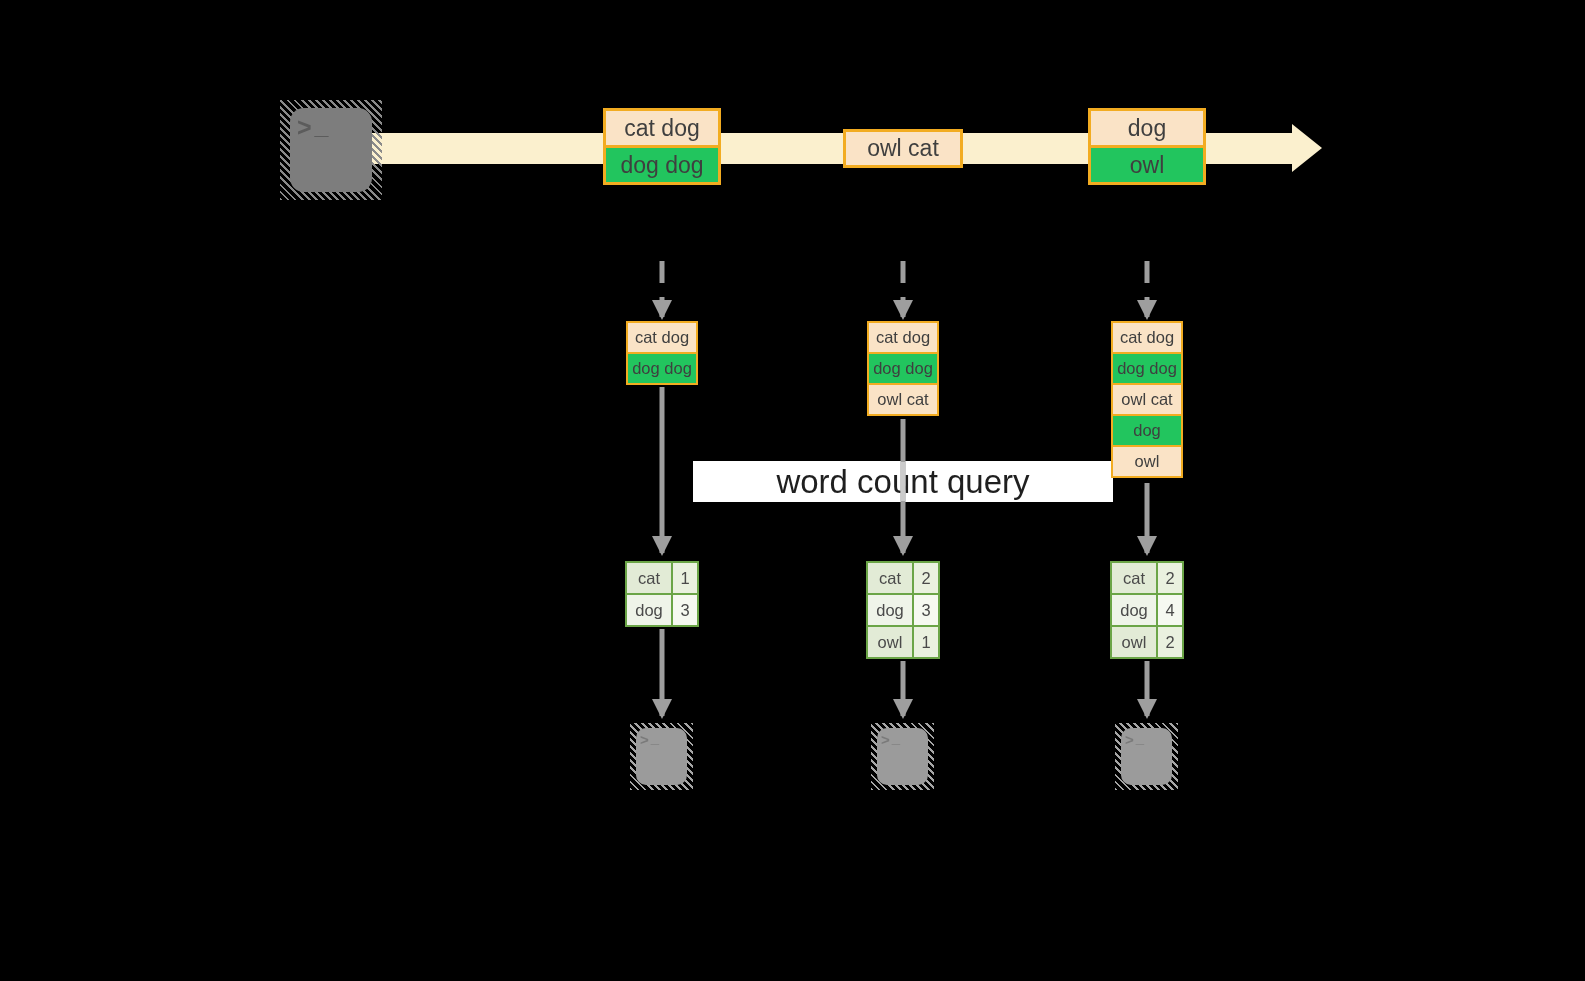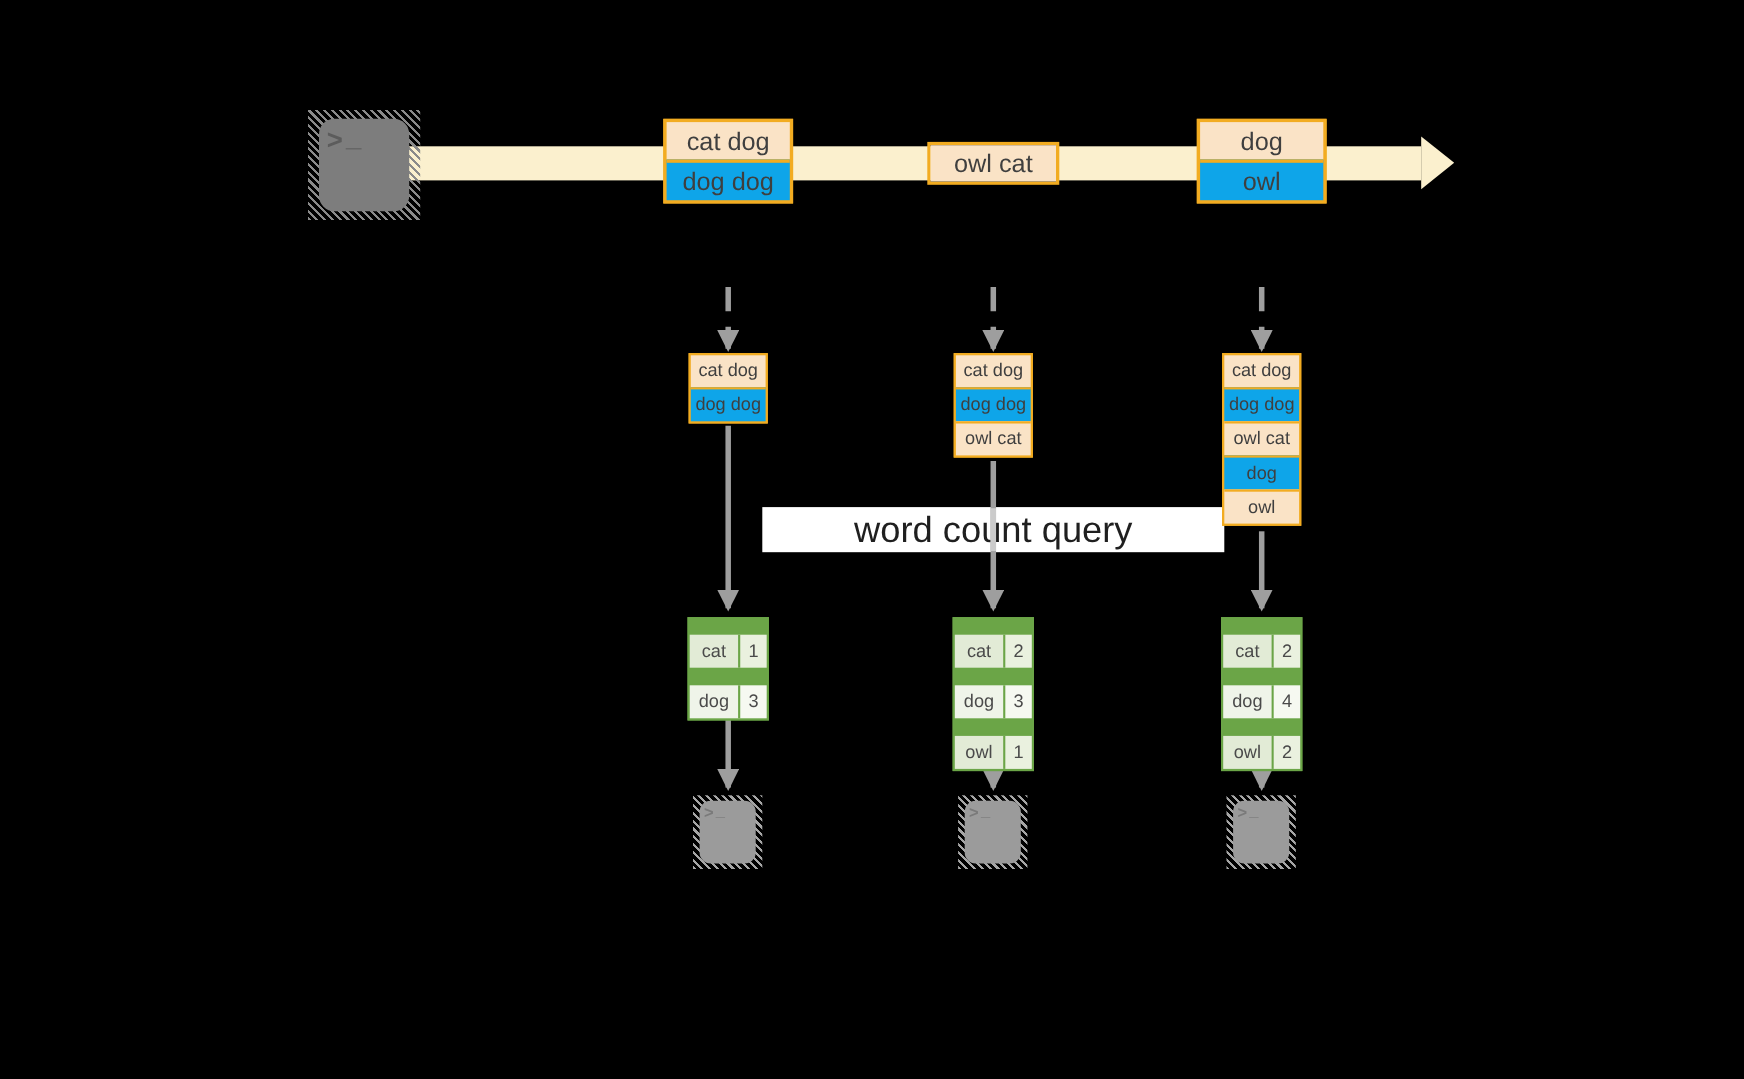--- a/index.html
+++ b/index.html
@@ -12,41 +12,41 @@
   .band { position:absolute; left:370px; top:133px; width:922px; height:31px; background:#FBF0CE; z-index:0; }
   .band-head { position:absolute; left:1292px; top:124px; width:0; height:0; z-index:0;
     border-top:24px solid transparent; border-bottom:24px solid transparent; border-left:30px solid #FBF0CE; }
 
   
   .obox { position:absolute; border:3px solid #F2AC21; box-sizing:border-box; background:#F2AC21; z-index:3; }
   .orow { display:flex; align-items:center; justify-content:center; color:#3F3F3F; }
   .orow + .orow { border-top:3px solid #F2AC21; }
   .top-row { height:34px; font-size:23px; }
   .fill-a { background:#FAE3C6; }
-  .fill-b { background:#0ea5e9; }
+  .fill-b { background:#22c55e; }
   #batch1 { left:603px; top:108px; width:118px; }
   #batch2 { left:843px; top:129px; width:120px; }
   #batch2 .top-row { height:33px; }
   #batch3 { left:1088px; top:108px; width:118px; }
 
   
   .stack { position:absolute; width:72px; border:2px solid #F2AC21; box-sizing:border-box; background:#F2AC21; z-index:3; }
   .srow { height:29px; font-size:16.5px; display:flex; align-items:center; justify-content:center; color:#3F3F3F; }
   .srow + .srow { border-top:2px solid #F2AC21; }
   #stack1 { left:626px; top:321px; }
   #stack2 { left:867px; top:321px; }
   #stack3 { left:1111px; top:321px; }
 
   
   .qbar { position:absolute; left:693px; top:461px; width:420px; height:41px; background:#ffffff; z-index:1;
     display:flex; align-items:center; justify-content:center; font-size:33px; font-weight:400; color:#1f1f1f; }
 
   
   .gtable { position:absolute; width:74px; border:2px solid #6BA547; box-sizing:border-box; background:#6BA547; z-index:3; }
-  .grow { display:flex;margin-top:14px; }
+  .grow { display:flex; }
   .grow + .grow { border-top:2px solid #6BA547; }
   .gcell { height:30px; display:flex; align-items:center; justify-content:center; font-size:16.5px; color:#4a4a4a; }
   .gword { width:44px; border-right:2px solid #6BA547; box-sizing:content-box; }
   .gval { flex:1; }
   .grow.ga .gword { background:#E2EBD6; }
   .grow.ga .gval  { background:#EAF1DF; }
   .grow.gb .gword { background:#EFF4E9; }
   .grow.gb .gval  { background:#F6F9F1; }
   #table1 { left:625px; top:561px; }
   #table2 { left:866px; top:561px; }

